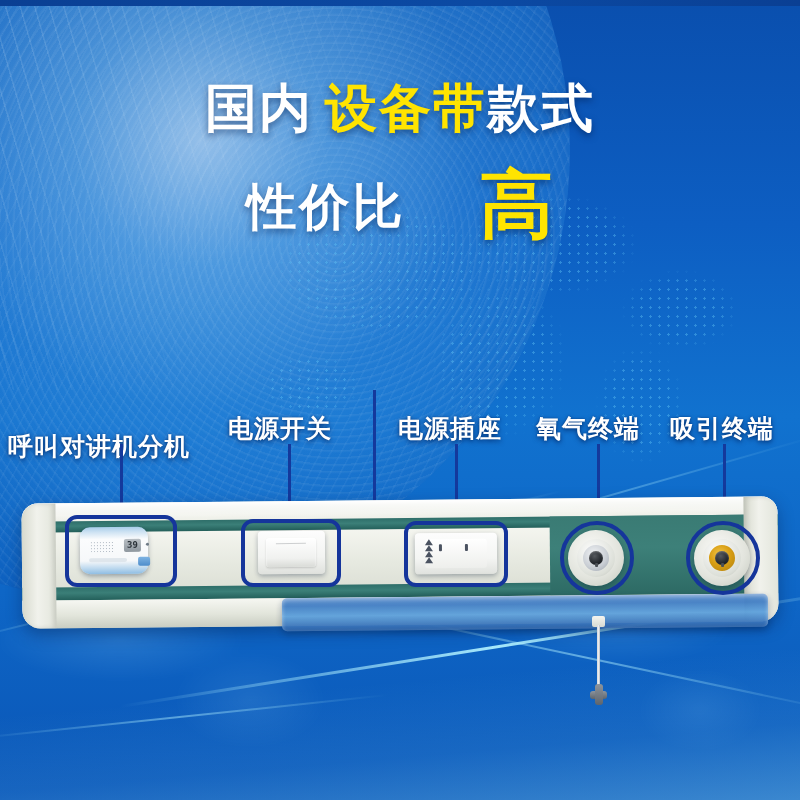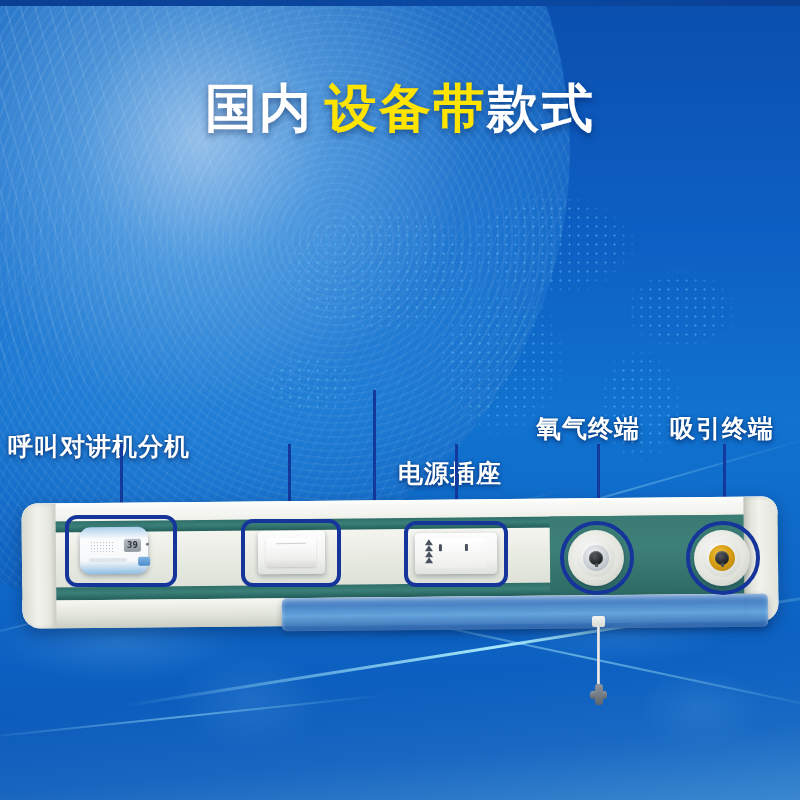--- a/index.html
+++ b/index.html
@@ -214,23 +214,25 @@
   <div class="bottom-gleam"></div>
   <div class="streak s1"></div>
   <div class="streak s2"></div>
   <div class="streak s3"></div>
   <div class="streak s4"></div>
   <div class="streak s5"></div>
   <div class="topbar"></div>
 
   <div class="headline"><span>国内</span><span class="hl-accent">设备带</span><span>款式</span></div>
 
+  <div class="subline"><span class="sub-main">性价比</span><span class="sub-accent">高</span></div>
 
   <div class="callout" style="left:8px;top:430px;">呼叫对讲机分机</div>
-  <div class="callout" style="left:398px;top:412px;margin-top:45px;">电源插座</div>
+  <div class="callout" style="left:228px;top:412px;">电源开关</div>
+  <div class="callout" style="left:398px;top:412px;">电源插座</div>
   <div class="callout" style="left:670px;top:412px;">吸引终端</div>
   <div class="callout" style="left:536px;top:412px;">氧气终端</div>
 
   <div class="leader" style="left:120px;top:444px;height:76px;"></div>
   <div class="leader" style="left:288px;top:444px;height:82px;"></div>
   <div class="leader" style="left:373px;top:390px;height:216px;"></div>
   <div class="leader" style="left:455px;top:444px;height:84px;"></div>
   <div class="leader" style="left:597px;top:444px;height:76px;"></div>
   <div class="leader" style="left:723px;top:444px;height:76px;"></div>
 

